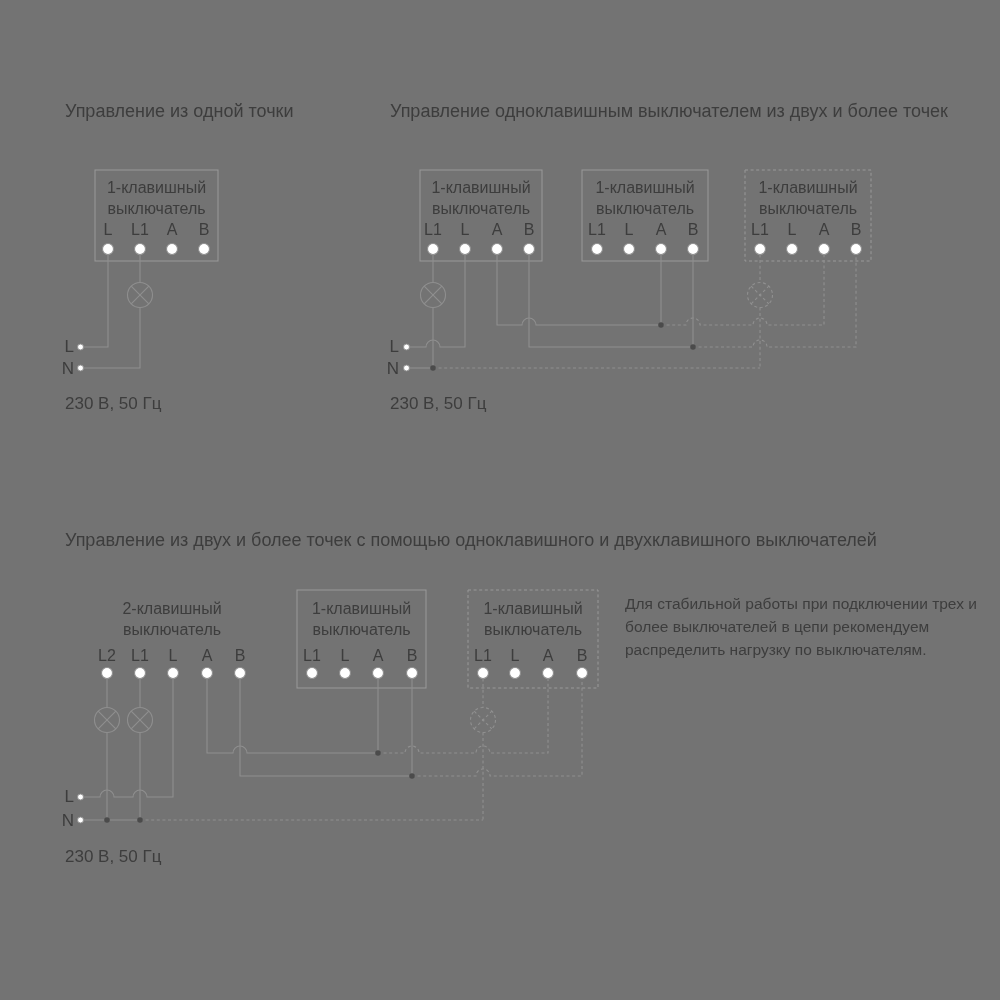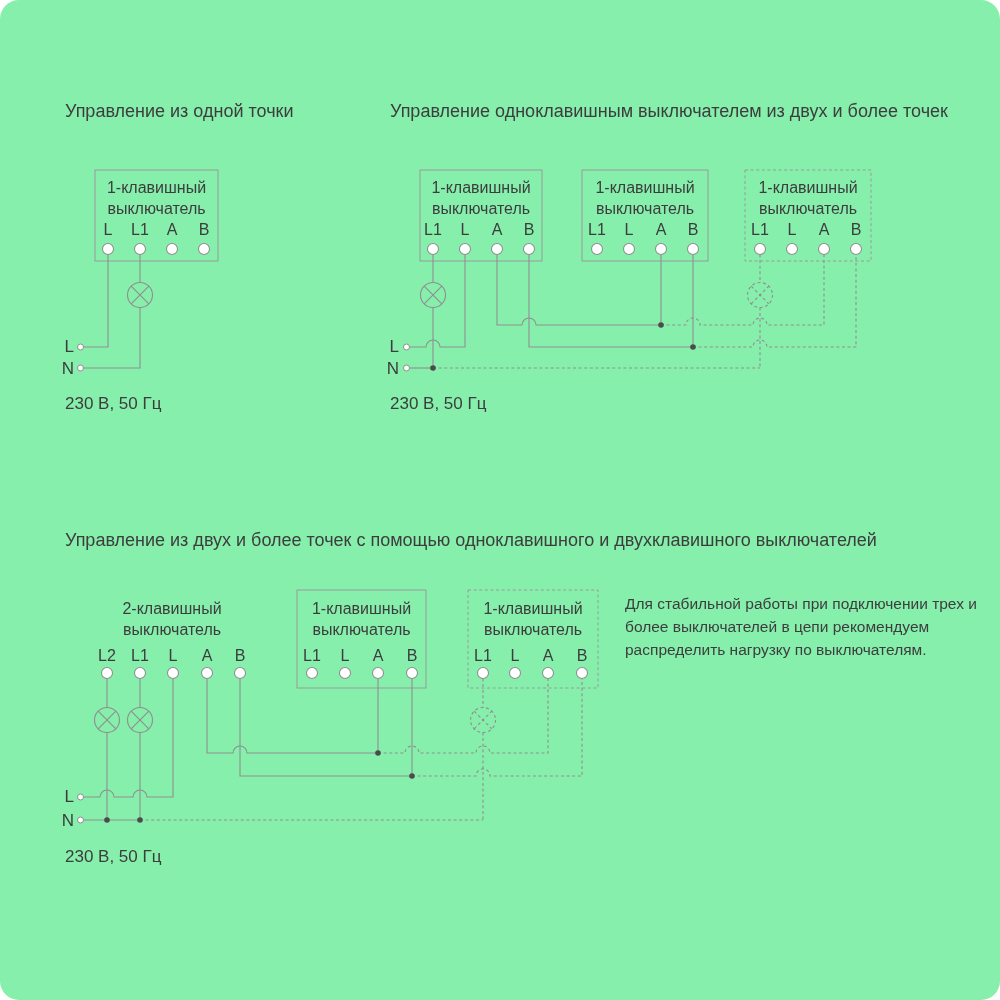--- a/index.html
+++ b/index.html
@@ -1,17 +1,17 @@
 <!DOCTYPE html>
 <html><head>
 <meta charset="utf-8">
 <style>
   html,body{margin:0;padding:0;background:#ffffff;}
-  .stage{position:relative;width:1000px;height:1000px;background:#86efac;overflow:hidden;
-         font-family:"Liberation Sans","DejaVu Sans",sans-serif;border-radius:19px;}
+  .stage{position:relative;width:1000px;height:1000px;background:#737373;overflow:hidden;
+         font-family:"Liberation Sans","DejaVu Sans",sans-serif;}
   svg{display:block;}
   svg text{fill:#3d3d3d;font-family:"Liberation Sans","DejaVu Sans",sans-serif;}
   .title{font-size:18px;}
   .boxlbl{font-size:16px;}
   .termlbl{font-size:16px;}
   .supplbl{font-size:17px;}
   .rating{font-size:17px;}
   .note{font-size:15.5px;}
   .w{stroke:#8f8f8f;stroke-width:1.1;fill:none;}
   .wd{stroke:#909090;stroke-width:1.1;fill:none;stroke-dasharray:3 2.6;}

